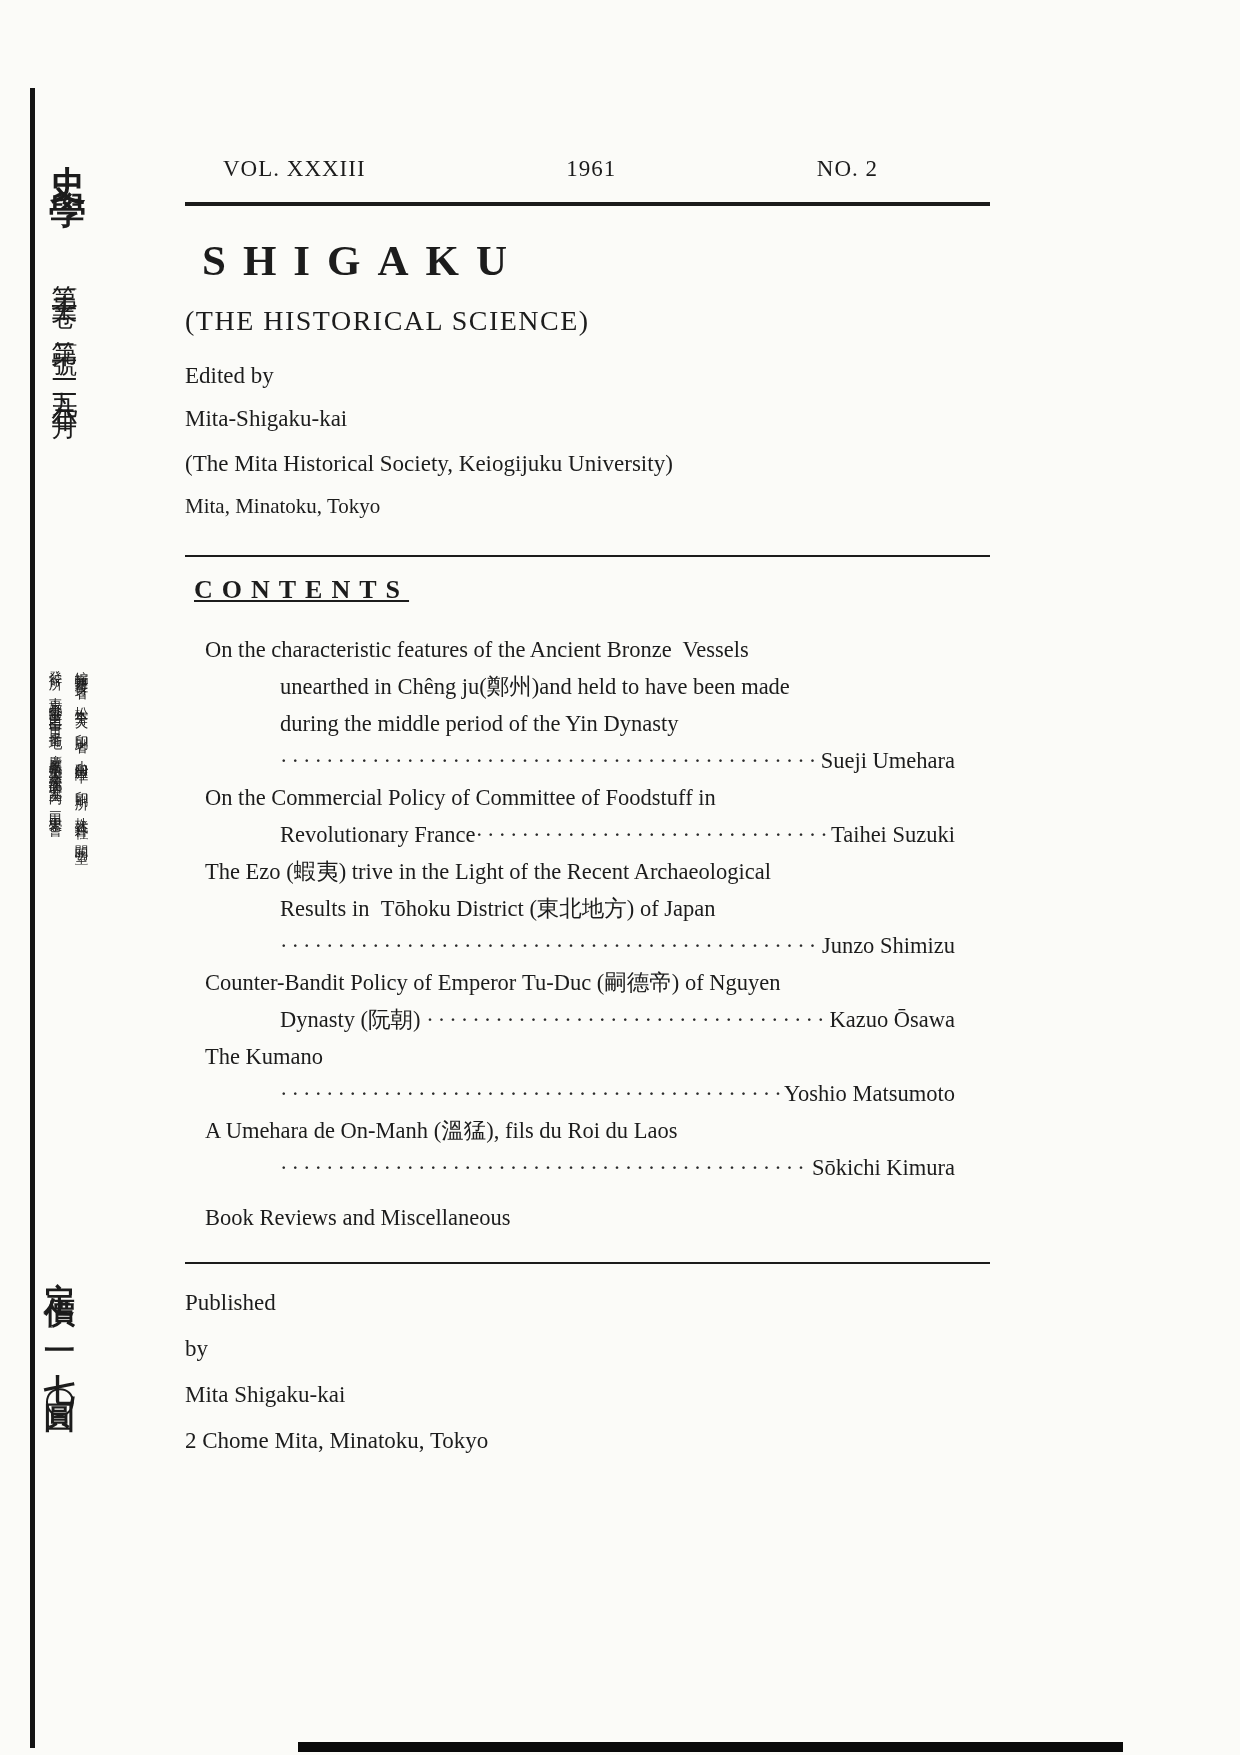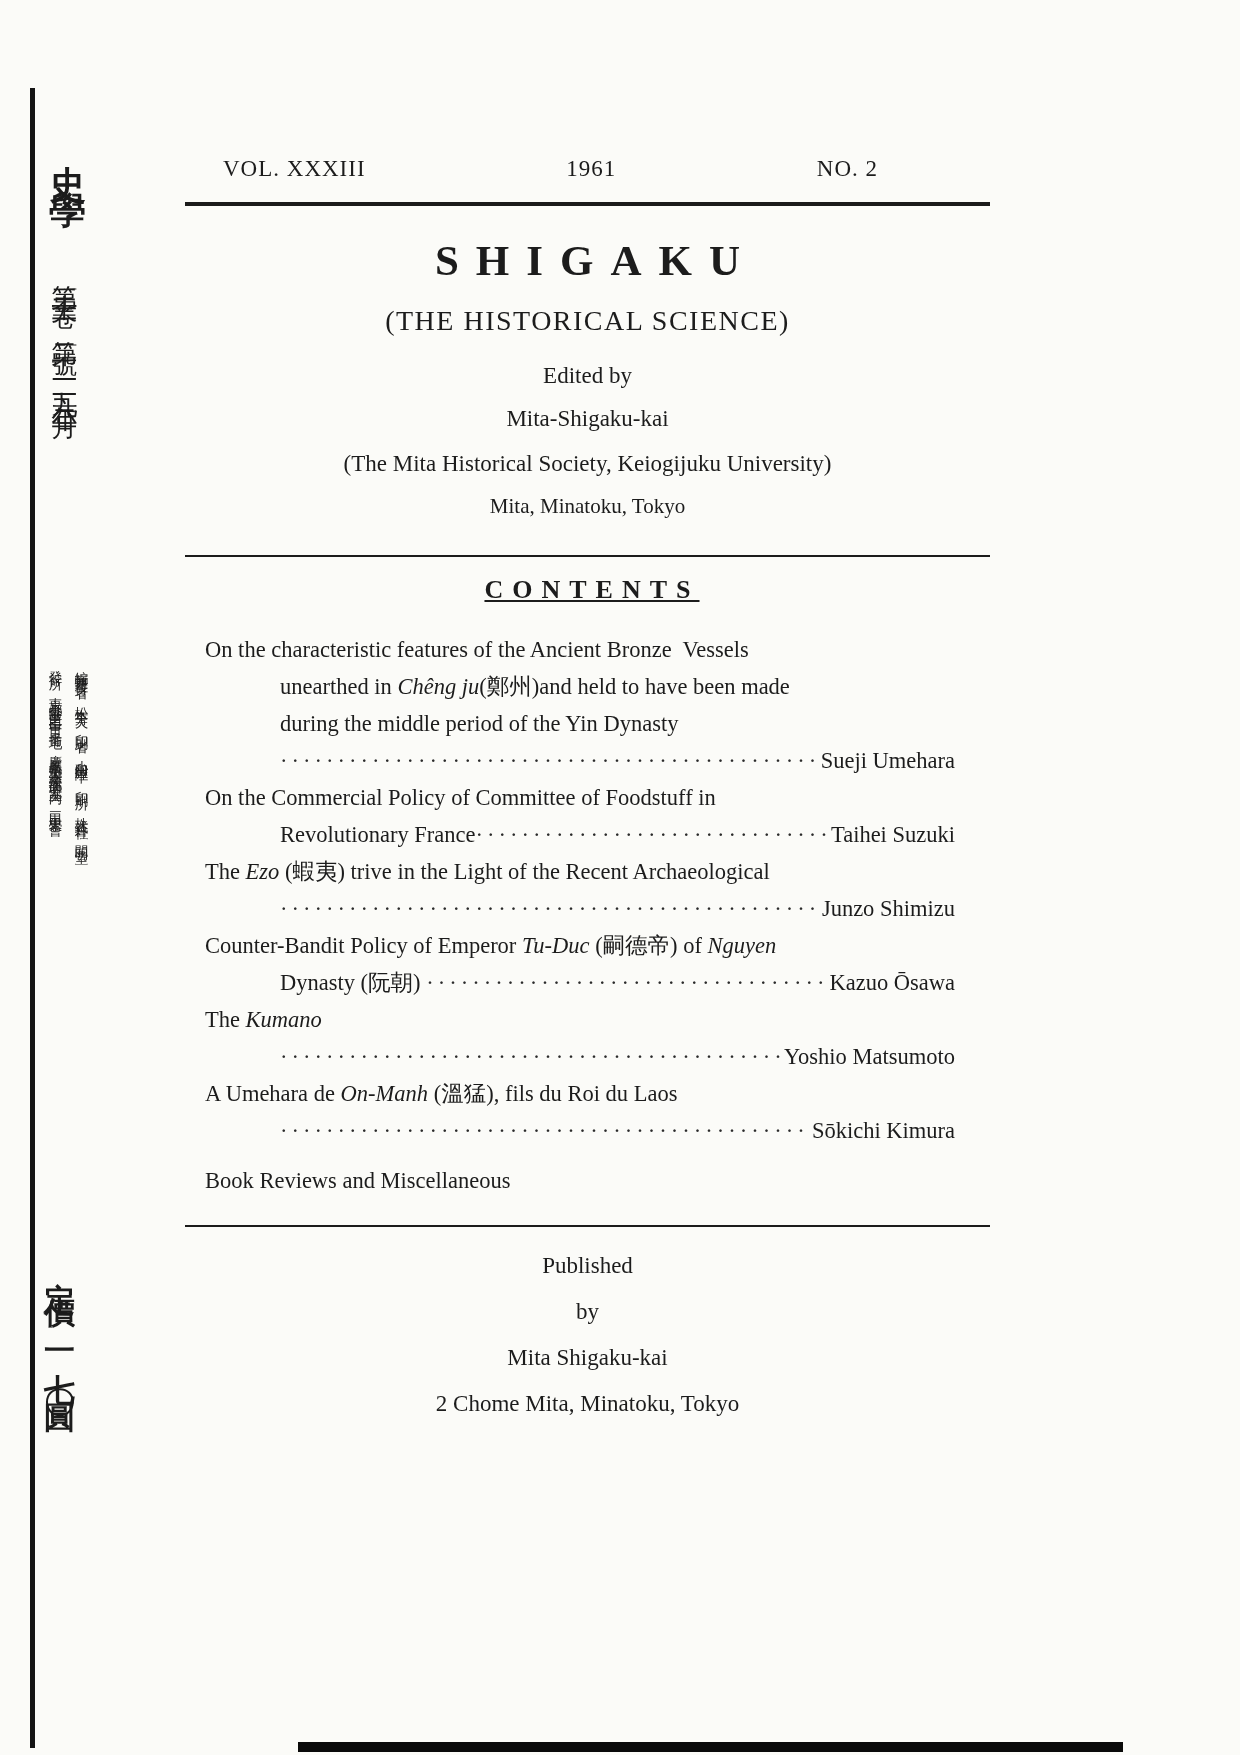--- a/index.html
+++ b/index.html
@@ -31,35 +31,35 @@
   .main { position: absolute; left: 185px; top: 112px; width: 805px; }
 
   .header-row {
     display: flex; justify-content: space-between; align-items: baseline;
     padding: 0 112px 0 38px;
     font-size: 23px; letter-spacing: 1px; margin-top: 44px;
   }
   .rule-thick { border-top: 4px solid #1b1b1b; margin-top: 20px; }
   .rule-thin  { border-top: 2px solid #1b1b1b; }
 
-  .center { text-align: center; }
+  .center { text-align: left; }
   .masthead-title    { margin-top: 30px; font-size: 43px; font-weight: 600; letter-spacing: 17px; padding-left: 17px; }
   .masthead-subtitle { margin-top: 20px; font-size: 28px; letter-spacing: 1.5px; }
   .masthead-edited   { margin-top: 26px; font-size: 23px; }
   .masthead-editor   { margin-top: 17px; font-size: 23px; }
   .masthead-society  { margin-top: 19px; font-size: 23px; }
   .masthead-address  { margin-top: 17px; font-size: 21px; }
 
   .rule-above-contents { margin-top: 36px; }
   .contents-heading { margin-top: 18px; font-size: 26px; font-weight: 700; letter-spacing: 9px; padding-left: 9px; text-decoration: underline; }
 
   .contents { margin-top: 26px; padding: 0 35px 0 20px; font-size: 22.5px; }
   .cline { display: flex; align-items: baseline; white-space: pre; line-height: 37px; overflow: hidden; }
   .cline span { flex: 0 0 auto; }
-  .cline .it { font-style: italic; }
+  .cline .it { }
   .cline .leader { flex: 1 1 auto; min-width: 0; overflow: hidden; letter-spacing: 4px; color: #2a2a2a; }
   .cline.ind { padding-left: 75px; }
   .entry:last-child { margin-top: 13px; }
 
   .rule-above-footer { margin-top: 26px; }
   .pub { font-size: 23px; line-height: 46px; margin-top: 16px; }
 </style>
 </head>
 <body>
 
@@ -101,20 +101,21 @@
           <div class="cline ind"><span>unearthed in </span><span class="it">Chêng ju</span><span>(鄭州)and held to have been made</span></div>
           <div class="cline ind"><span>during the middle period of the Yin Dynasty</span></div>
           <div class="cline ind"><span class="leader">····························································································································································································································</span><span> Sueji Umehara</span></div>
         </div>
         <div class="entry">
           <div class="cline"><span>On the Commercial Policy of Committee of Foodstuff in</span></div>
           <div class="cline ind"><span>Revolutionary France</span><span class="leader">····························································································································································································································</span><span>Taihei Suzuki</span></div>
         </div>
         <div class="entry">
           <div class="cline"><span>The </span><span class="it">Ezo</span><span> (蝦夷) trive in the Light of the Recent Archaeological</span></div>
+          <div class="cline ind"><span>Results in  </span><span class="it">Tōhoku</span><span> District (東北地方) of Japan</span></div>
           <div class="cline ind"><span class="leader">····························································································································································································································</span><span>Junzo Shimizu</span></div>
         </div>
         <div class="entry">
           <div class="cline"><span>Counter-Bandit Policy of Emperor </span><span class="it">Tu-Duc</span><span> (嗣德帝) of </span><span class="it">Nguyen</span></div>
           <div class="cline ind"><span>Dynasty (阮朝) </span><span class="leader">····························································································································································································································</span><span> Kazuo Ōsawa</span></div>
         </div>
         <div class="entry">
           <div class="cline"><span>The </span><span class="it">Kumano</span></div>
           <div class="cline ind"><span class="leader">····························································································································································································································</span><span>Yoshio Matsumoto</span></div>
         </div>

